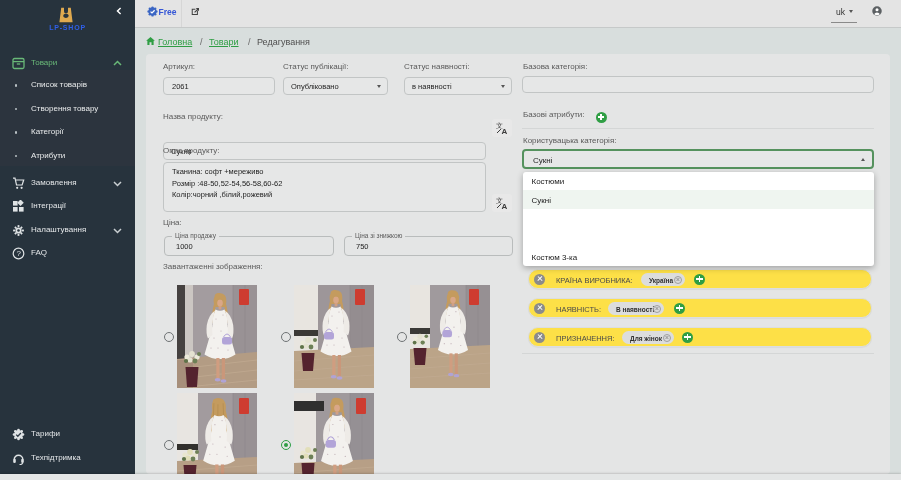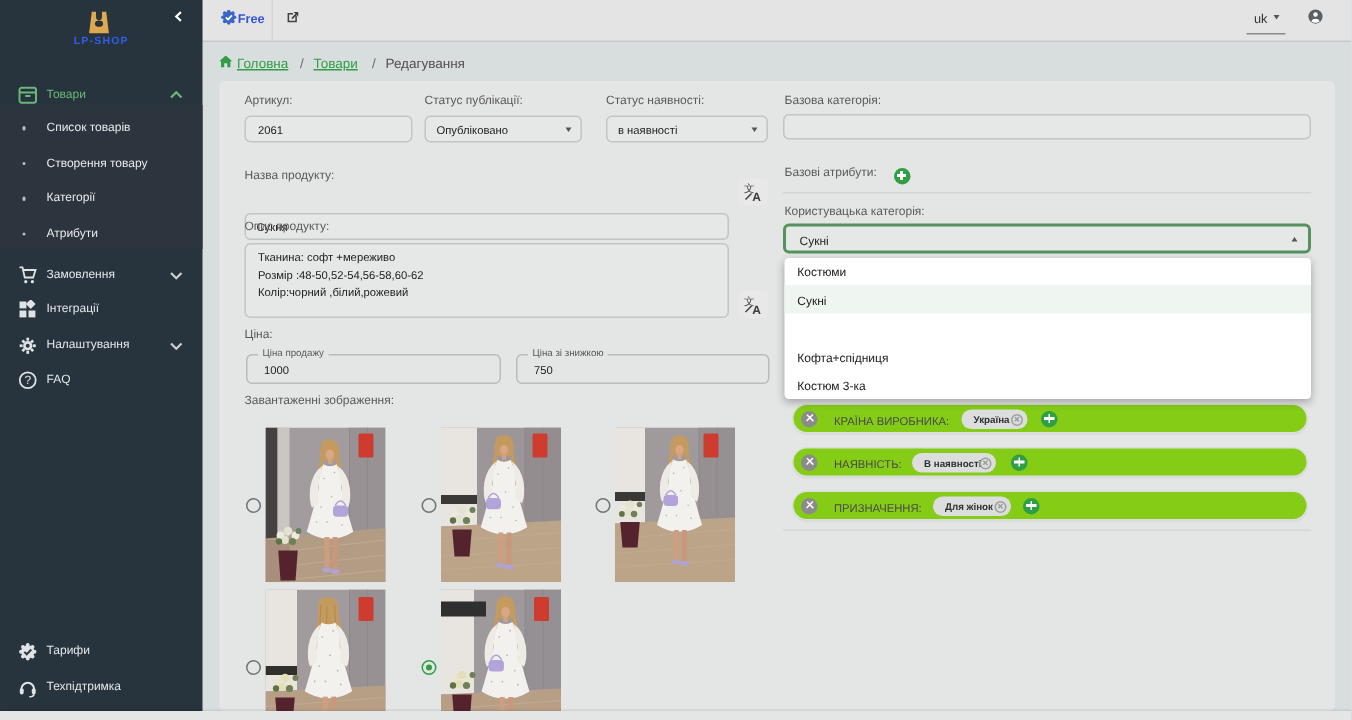--- a/index.html
+++ b/index.html
@@ -20,21 +20,21 @@
 .gplus:before { content:""; position:absolute; left:2.3px; top:4.7px; width:6.4px; height:1.6px; background:#fff; }
 .gplus:after { content:""; position:absolute; left:4.7px; top:2.3px; width:1.6px; height:6.4px; background:#fff; }
 .xcirc { position:absolute; width:11px; height:11px; border-radius:50%; background:#8b8b8b; }
 .xcirc:before,.xcirc:after { content:""; position:absolute; left:2.6px; top:4.8px; width:5.8px; height:1.4px; background:#fff; }
 .xcirc:before { transform:rotate(45deg);} .xcirc:after { transform:rotate(-45deg);}
 .chip { position:absolute; height:13px; background:#dcdddd; border-radius:7px; font-size:6.5px; font-weight:bold; color:#2f2f2f; }
 .chip span { position:absolute; left:8px; top:4px; white-space:nowrap; }
 .chipx { position:absolute; top:2.5px; width:8px; height:8px; border-radius:50%; border:1px solid #9e9e9e; }
 .chipx:before,.chipx:after { content:""; position:absolute; left:1.2px; top:2.6px; width:3.8px; height:1px; background:#9e9e9e; }
 .chipx:before { transform:rotate(45deg);} .chipx:after { transform:rotate(-45deg);}
-.pill { position:absolute; left:528px; width:344px; height:19.5px; background:#84cc16; border:1px solid #dcdede; border-radius:10px; box-shadow:0 1px 1px rgba(0,0,0,0.05); }
+.pill { position:absolute; left:528px; width:344px; height:19.5px; background:#fde047; border:1px solid #dcdede; border-radius:10px; box-shadow:0 1px 1px rgba(0,0,0,0.05); }
 .pill .plbl { position:absolute; left:27px; top:6px; font-size:7.5px; color:#4a4a4a; }
 .dd-item { position:absolute; left:0; width:100%; height:18.9px; font-size:8px; color:#212121;text-align:right; }
 .dd-item span { position:absolute; left:9px; top:5.5px; }
 .radio { position:absolute; width:10px; height:10px; border:1.5px solid #6f7375; border-radius:50%; background:transparent; }
 .radio.on { border-color:#2f9e44; }
 .radio.on:before { content:""; position:absolute; left:1.5px; top:1.5px; width:4px; height:4px; border-radius:50%; background:#2f9e44; }
 </style>
 </head>
 <body>
 <div id="page">
@@ -525,21 +525,18 @@
     </div>
   </div>
 
   <div class="abs" style="left:522.5px; top:171.5px; width:351px; height:94.5px; background:#fff; border-radius:3px; box-shadow:0 2px 6px rgba(0,0,0,0.3); z-index:30;">
     <div class="dd-item" style="top:0;">
         <span>Костюми</span>
       </div>
     <div class="dd-item" style="top:18.9px; background:#eff5f0;">
         <span>Сукні</span>
       </div>
-    <div class="dd-item" style="top:56.7px;">
-        <span>Кофта+спідниця</span>
-      </div>
     <div class="dd-item" style="top:75.6px;">
         <span>Костюм 3-ка</span>
       </div>
   </div>
 
 </div>
 
 </body></html>

